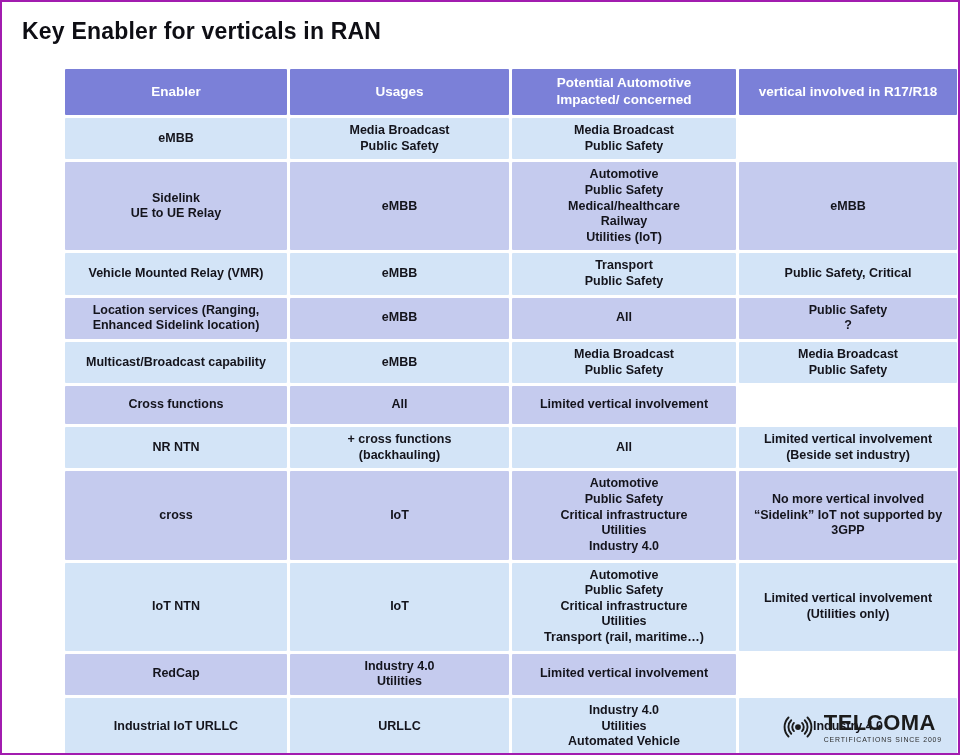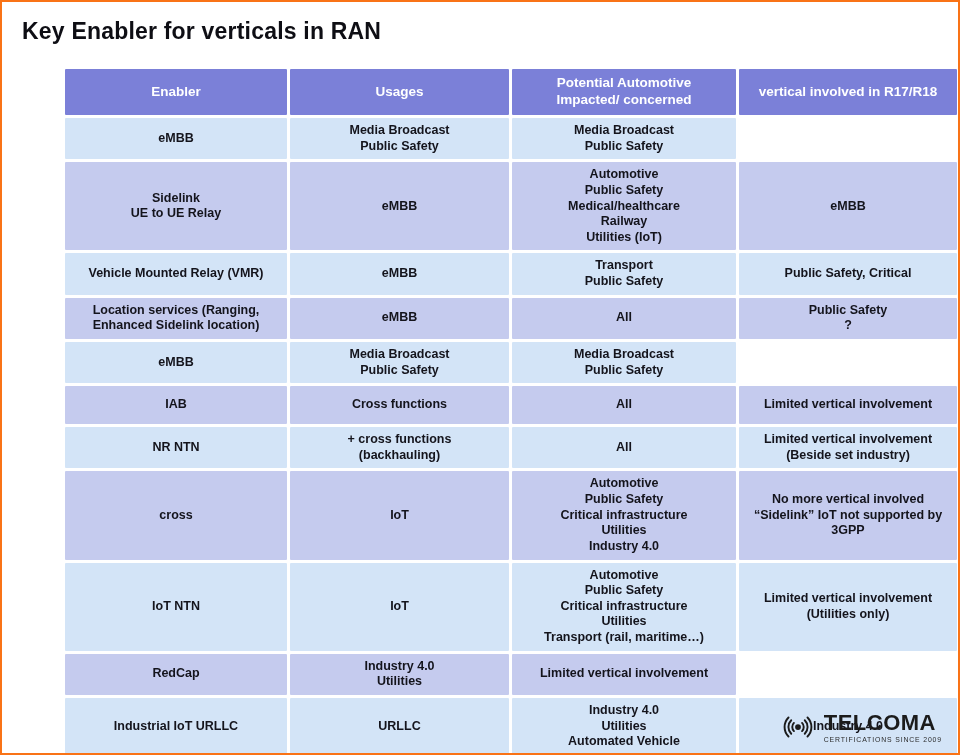--- a/index.html
+++ b/index.html
@@ -2,21 +2,21 @@
 <html><head>
 <meta charset="utf-8">
 <style>
   html, body { margin: 0; padding: 0; background: #e8e8e8; }
   .page {
     position: relative;
     width: 960px;
     height: 755px;
     box-sizing: border-box;
     background: #ffffff;
-    border: 2px solid #f97316;
+    border: 2px solid #a21caf;
     overflow: hidden;
     font-family: "Liberation Sans", sans-serif;
   }
   .page-title {
     margin: 16px 0 0 20px;
     font-size: 23px;
     font-weight: 700;
     letter-spacing: 0.2px;
     color: #0e0e14;
   }
@@ -129,29 +129,29 @@
     <div class="trow">
       <div class="cell td">Location services (Ranging,
 Enhanced Sidelink location)</div>
       <div class="cell td">eMBB</div>
       <div class="cell td">All</div>
       <div class="cell td">Public Safety
 ?</div>
     </div>
 
     <div class="trow">
-      <div class="cell td">eMBB</div>
-      <div class="cell td">Media Broadcast
-Public Safety</div>
-      <div class="cell td">Media Broadcast
-Public Safety</div>
-    </div>
-
-    <div class="trow">
-      <div class="cell td">IAB</div>
+      <div class="cell td">Multicast/Broadcast capability</div>
+      <div class="cell td">eMBB</div>
+      <div class="cell td">Media Broadcast
+Public Safety</div>
+      <div class="cell td">Media Broadcast
+Public Safety</div>
+    </div>
+
+    <div class="trow">
       <div class="cell td">Cross functions</div>
       <div class="cell td">All</div>
       <div class="cell td">Limited vertical involvement</div>
     </div>
 
     <div class="trow">
       <div class="cell td">NR NTN</div>
       <div class="cell td">+ cross functions
 (backhauling)</div>
       <div class="cell td">All</div>

